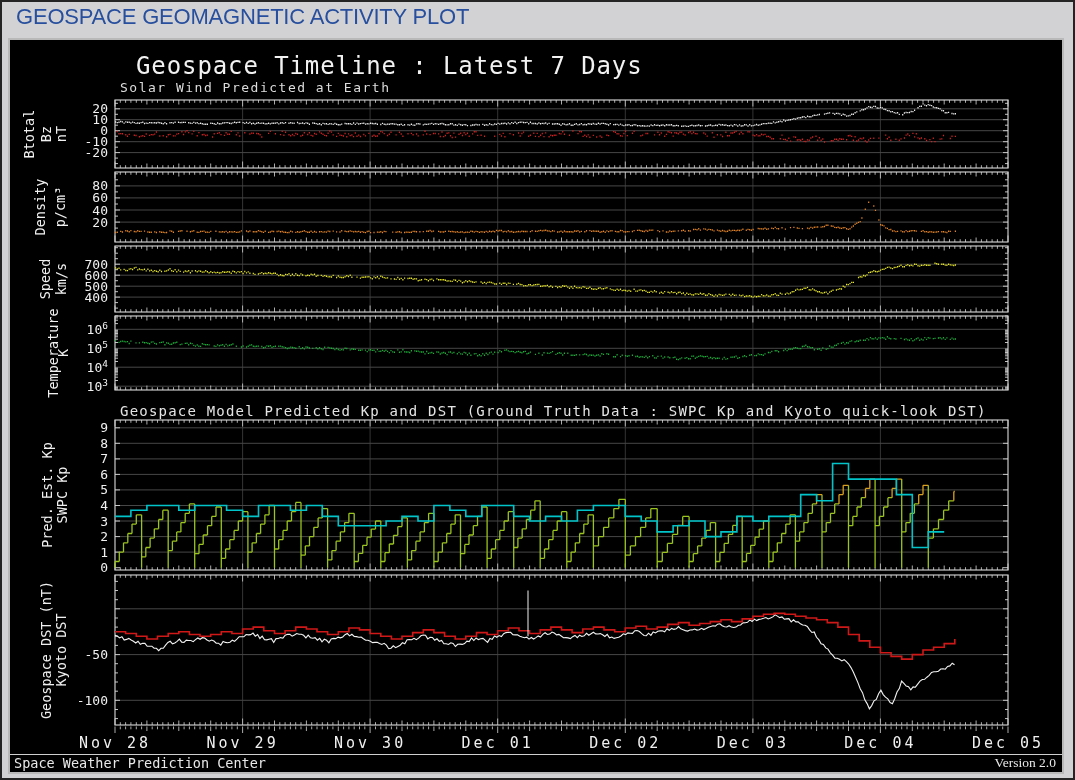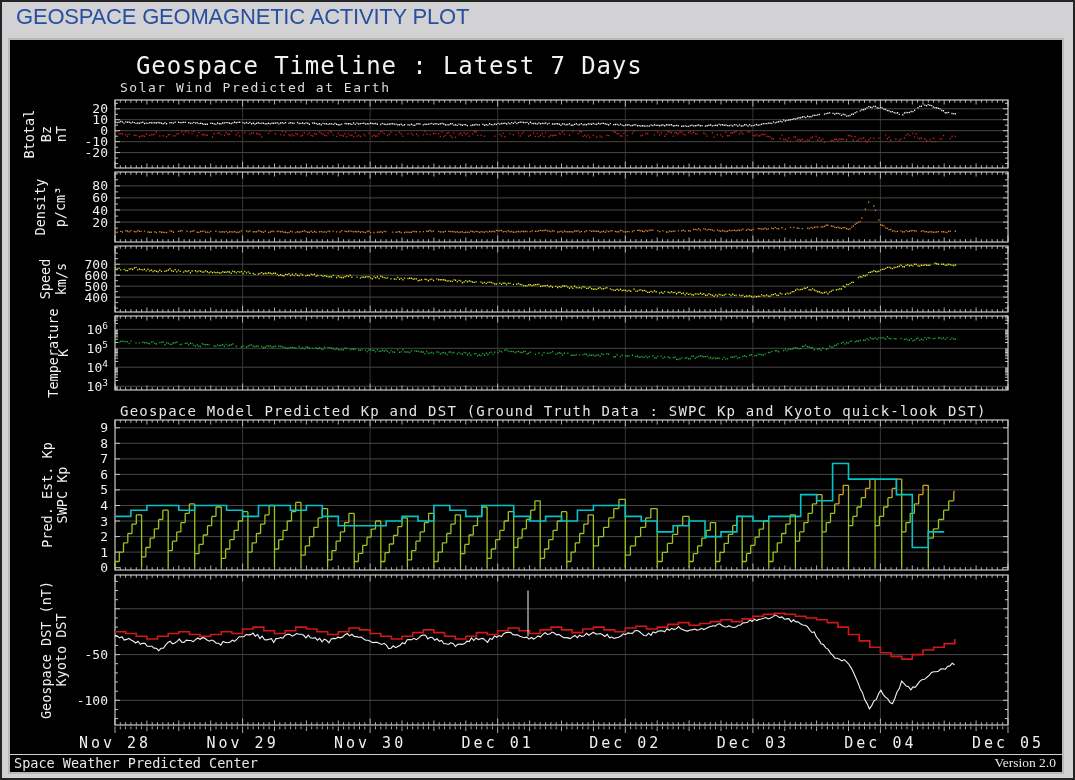--- a/index.html
+++ b/index.html
@@ -134,15 +134,15 @@
         <text x="615.3" y="708" text-anchor="middle" font-size="15" letter-spacing="3" fill="#e8e8e8">Dec 02</text>
         <text x="742.9" y="708" text-anchor="middle" font-size="15" letter-spacing="3" fill="#e8e8e8">Dec 03</text>
         <text x="870.4" y="708" text-anchor="middle" font-size="15" letter-spacing="3" fill="#e8e8e8">Dec 04</text>
         <text x="998.0" y="708" text-anchor="middle" font-size="15" letter-spacing="3" fill="#e8e8e8">Dec 05</text>
         <path d="M0 714.5H1052" stroke="#cfcfcf" stroke-width="1"></path>
       </g>
     </svg>
   <div class="mono hdr-title">Geospace Timeline : Latest 7 Days</div>
   <div class="mono hdr-sub">Solar Wind Predicted at Earth</div>
   <div class="mono mid-caption">Geospace Model Predicted Kp and DST (Ground Truth Data : SWPC Kp and Kyoto quick-look DST)</div>
-  <div class="mono footer-left">Space Weather Predicted Center</div>
+  <div class="mono footer-left">Space Weather Prediction Center</div>
   <div class="mono footer-right">Version 2.0</div>
 </div>
 
 </body></html>

